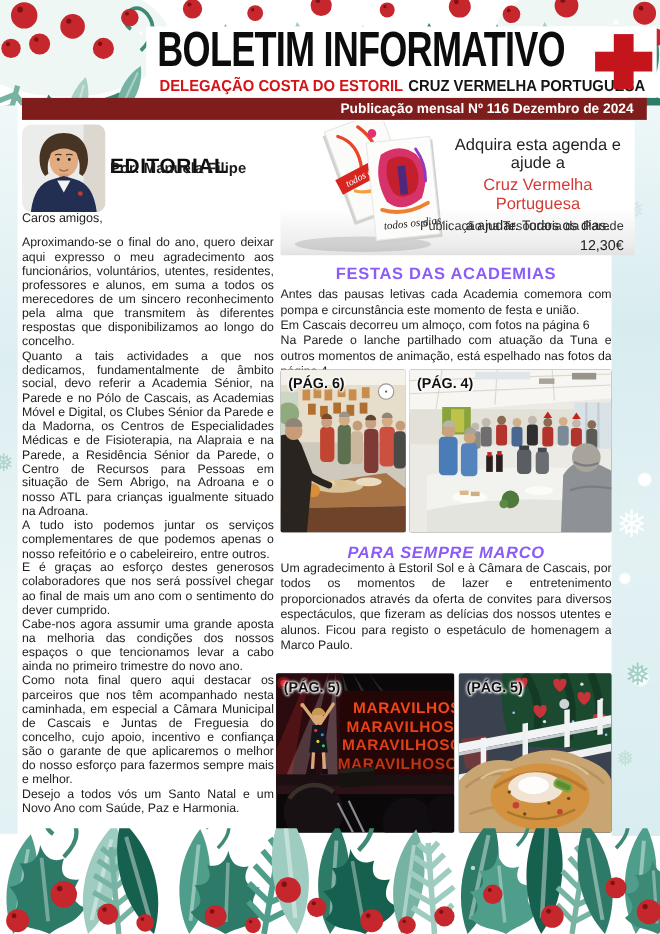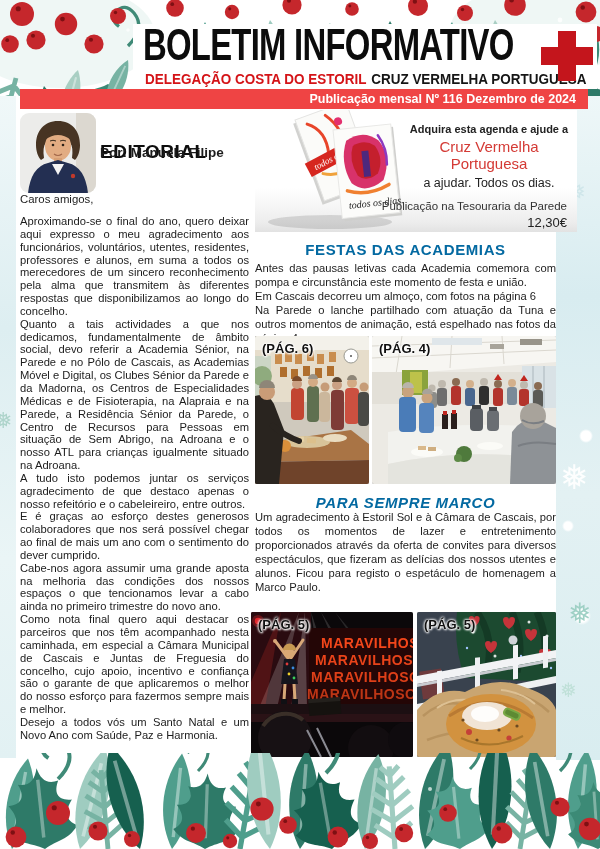--- a/index.html
+++ b/index.html
@@ -21,45 +21,45 @@
   .masthead{position:absolute;left:133px;top:24px;width:464px;height:65px;background:#fff;z-index:2;}
   .m-title{position:absolute;left:10px;top:-5px;font-size:45px;font-weight:800;letter-spacing:-1px;
     color:#0c0c0c;white-space:nowrap;transform:scaleX(.73);transform-origin:0 0;}
   .m-sub{position:absolute;left:12px;bottom:2px;font-size:14.5px;font-weight:800;white-space:nowrap;
     transform:scaleX(.93);transform-origin:0 100%;}
   .m-sub .red{color:#d41317;}
   .m-sub .blk{color:#151515;margin-left:5px;}
   .cross{position:absolute;right:4px;top:7px;width:52px;height:50px;}
   .cross .v{position:absolute;left:17px;top:0;width:18px;height:50px;background:#c4151c;}
   .cross .h{position:absolute;left:0;top:16px;width:52px;height:18px;background:#c4151c;}
-  .pubbar{position:absolute;left:20px;top:89px;width:568px;height:20px;background:#ef4444;z-index:2;
+  .pubbar{position:absolute;left:20px;top:89px;width:568px;height:20px;background:#7f1d1d;z-index:2;
     color:#fff;font-size:12.5px;font-weight:700;line-height:20px;text-align:right;
     padding-right:12px;box-sizing:border-box;}
   
   .portrait{position:absolute;left:20px;top:113px;width:76px;height:80px;border-radius:9px;
     overflow:hidden;z-index:2;}
   .ed-head{position:absolute;left:100px;top:125px;font-size:19px;font-weight:700;letter-spacing:.5px;
     color:#0d0d0d;z-index:2;margin-top:16px;}
   .ed-by{position:absolute;left:100px;top:145px;font-size:13.5px;font-weight:700;z-index:2;}
   .ed-salut{position:absolute;left:20px;top:193px;font-size:11.4px;z-index:2;}
   .ed-body{position:absolute;left:20px;top:215px;width:229px;height:553px;overflow:hidden;
     font-size:11.2px;line-height:12.85px;text-align:justify;hyphens:auto;z-index:2;}
   .ed-body p{margin:0;}
   
   .adbox{position:absolute;left:255px;top:110px;width:322px;height:122px;z-index:2;
     background:linear-gradient(#ffffff 64%,#ededed 92%,#e2e2e2);overflow:hidden;}
   .ad-books{position:absolute;left:0;top:0;}
   .ad-text{position:absolute;left:152px;top:13px;width:164px;text-align:center;}
-  .ad-l1{font-size:11px;color:#222;font-weight:bold;}
+  .ad-l1{font-size:15px;color:#222;}
   .ad-l2{font-size:15px;color:#d43a35;margin-top:3px;}
   .ad-l3{font-size:12.5px;color:#222;margin-top:4px;}
   .ad-avail{position:absolute;right:10px;top:90px;width:220px;text-align:right;font-size:11.5px;color:#333;}
   .ad-price{position:absolute;right:10px;top:105px;width:120px;text-align:right;font-size:13px;color:#222;}
   .sec-head{position:absolute;left:255px;width:301px;text-align:center;font-size:15px;font-weight:800;
-    letter-spacing:.6px;color:#0369a1;z-index:2;white-space:nowrap;}
+    letter-spacing:.6px;color:#8b5cf6;z-index:2;white-space:nowrap;}
   .col-para{position:absolute;left:255px;width:301px;font-size:11.2px;line-height:14.1px;
     text-align:justify;hyphens:auto;color:#1d1d1d;z-index:2;overflow:hidden;}
   .col-para p{margin:0;}
   #festas-head{top:241px;} #festas-para{top:261px;height:76px;}
   #marco-head{top:494px;font-style:italic;}  #marco-para{top:510px;height:100px;}
   
   .photo{position:absolute;overflow:hidden;z-index:2;border-radius:2px;background:#888;}
   #ph-almoco{left:255px;top:336px;width:114px;height:148px;}
   #ph-parede{left:372px;top:336px;width:184px;height:148px;}
   #ph-concert{left:251px;top:612px;width:162px;height:145px;}
@@ -165,21 +165,21 @@
       <path d="M32,51 L44,51 L38,62 Z" fill="#f4f4f4"></path>
       <circle cx="53" cy="63" r="2.2" fill="#c0392b"></circle>
     </svg>
   </div>
   <div class="ed-head">EDITORIAL</div>
   <div class="ed-by">Por: Manuela Filipe</div>
   <div class="ed-salut">Caros amigos,</div>
   <div class="ed-body" lang="pt">
       <p>Aproximando-se o final do ano, quero deixar aqui expresso o meu agradecimento aos funcionários, voluntários, utentes, residentes, professores e alunos, em suma a todos os merecedores de um sincero reconhecimento pela alma que transmitem às diferentes respostas que disponibilizamos ao longo do concelho.</p>
       <p>Quanto a tais actividades a que nos dedicamos, fundamentalmente de âmbito social, devo referir a Academia Sénior, na Parede e no Pólo de Cascais, as Academias Móvel e Digital, os Clubes Sénior da Parede e da Madorna, os Centros de Especialidades Médicas e de Fisioterapia, na Alapraia e na Parede, a Residência Sénior da Parede, o Centro de Recursos para Pessoas em situação de Sem Abrigo, na Adroana e o nosso ATL para crianças igualmente situado na Adroana.</p>
-      <p>A tudo isto podemos juntar os serviços agradecimento de que destaco apenas o nosso refeitório e o cabeleireiro, entre outros.</p>
+      <p>A tudo isto podemos juntar os serviços complementares de que podemos apenas o nosso refeitório e o cabeleireiro, entre outros.</p>
       <p>E é graças ao esforço destes generosos colaboradores que nos será possível chegar ao final de mais um ano com o sentimento do dever cumprido.</p>
       <p>Cabe-nos agora assumir uma grande aposta na melhoria das condições dos nossos espaços o que tencionamos levar a cabo ainda no primeiro trimestre do novo ano.</p>
       <p>Como nota final quero aqui destacar os parceiros que nos têm acompanhado nesta caminhada, em especial a Câmara Municipal de Cascais e Juntas de Freguesia do concelho, cujo apoio, incentivo e confiança são o garante de que aplicaremos o melhor do nosso esforço para fazermos sempre mais e melhor.</p>
       <p>Desejo a todos vós um Santo Natal e um Novo Ano com Saúde, Paz e Harmonia.</p>
     </div>
 
   <div class="adbox">
     <svg class="ad-books" width="160" height="122" viewBox="0 0 160 122">
       <ellipse cx="75" cy="112" rx="62" ry="7" fill="#000000" opacity=".12"></ellipse>
       <g transform="translate(40,10) rotate(-20)">

